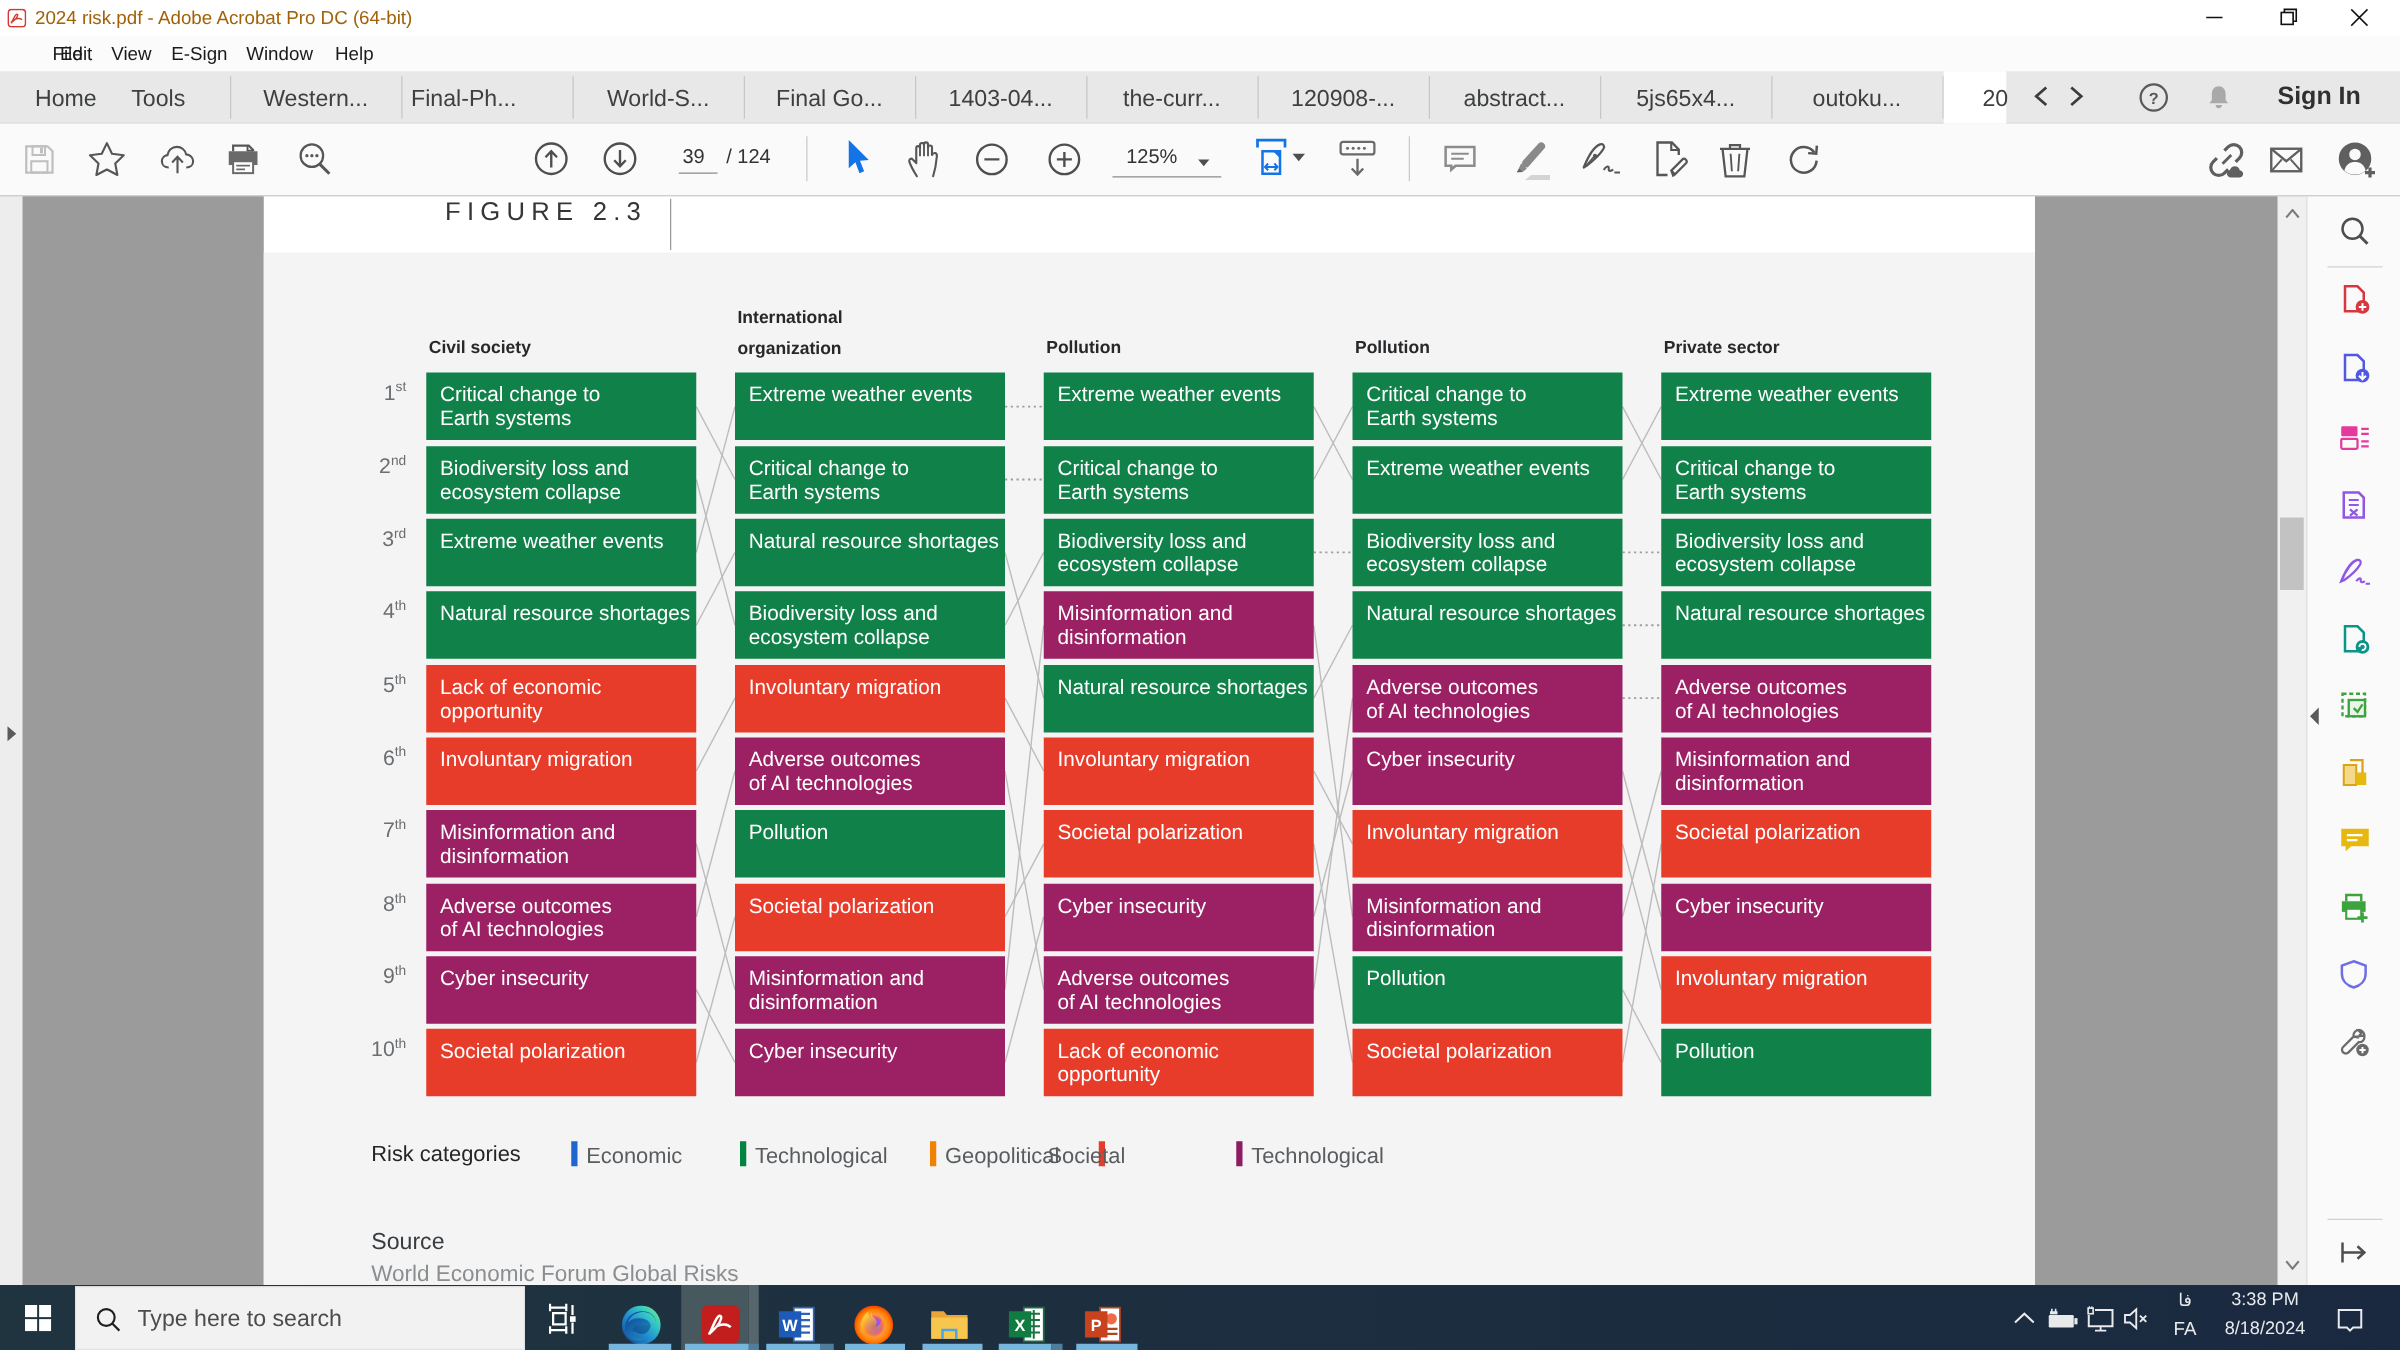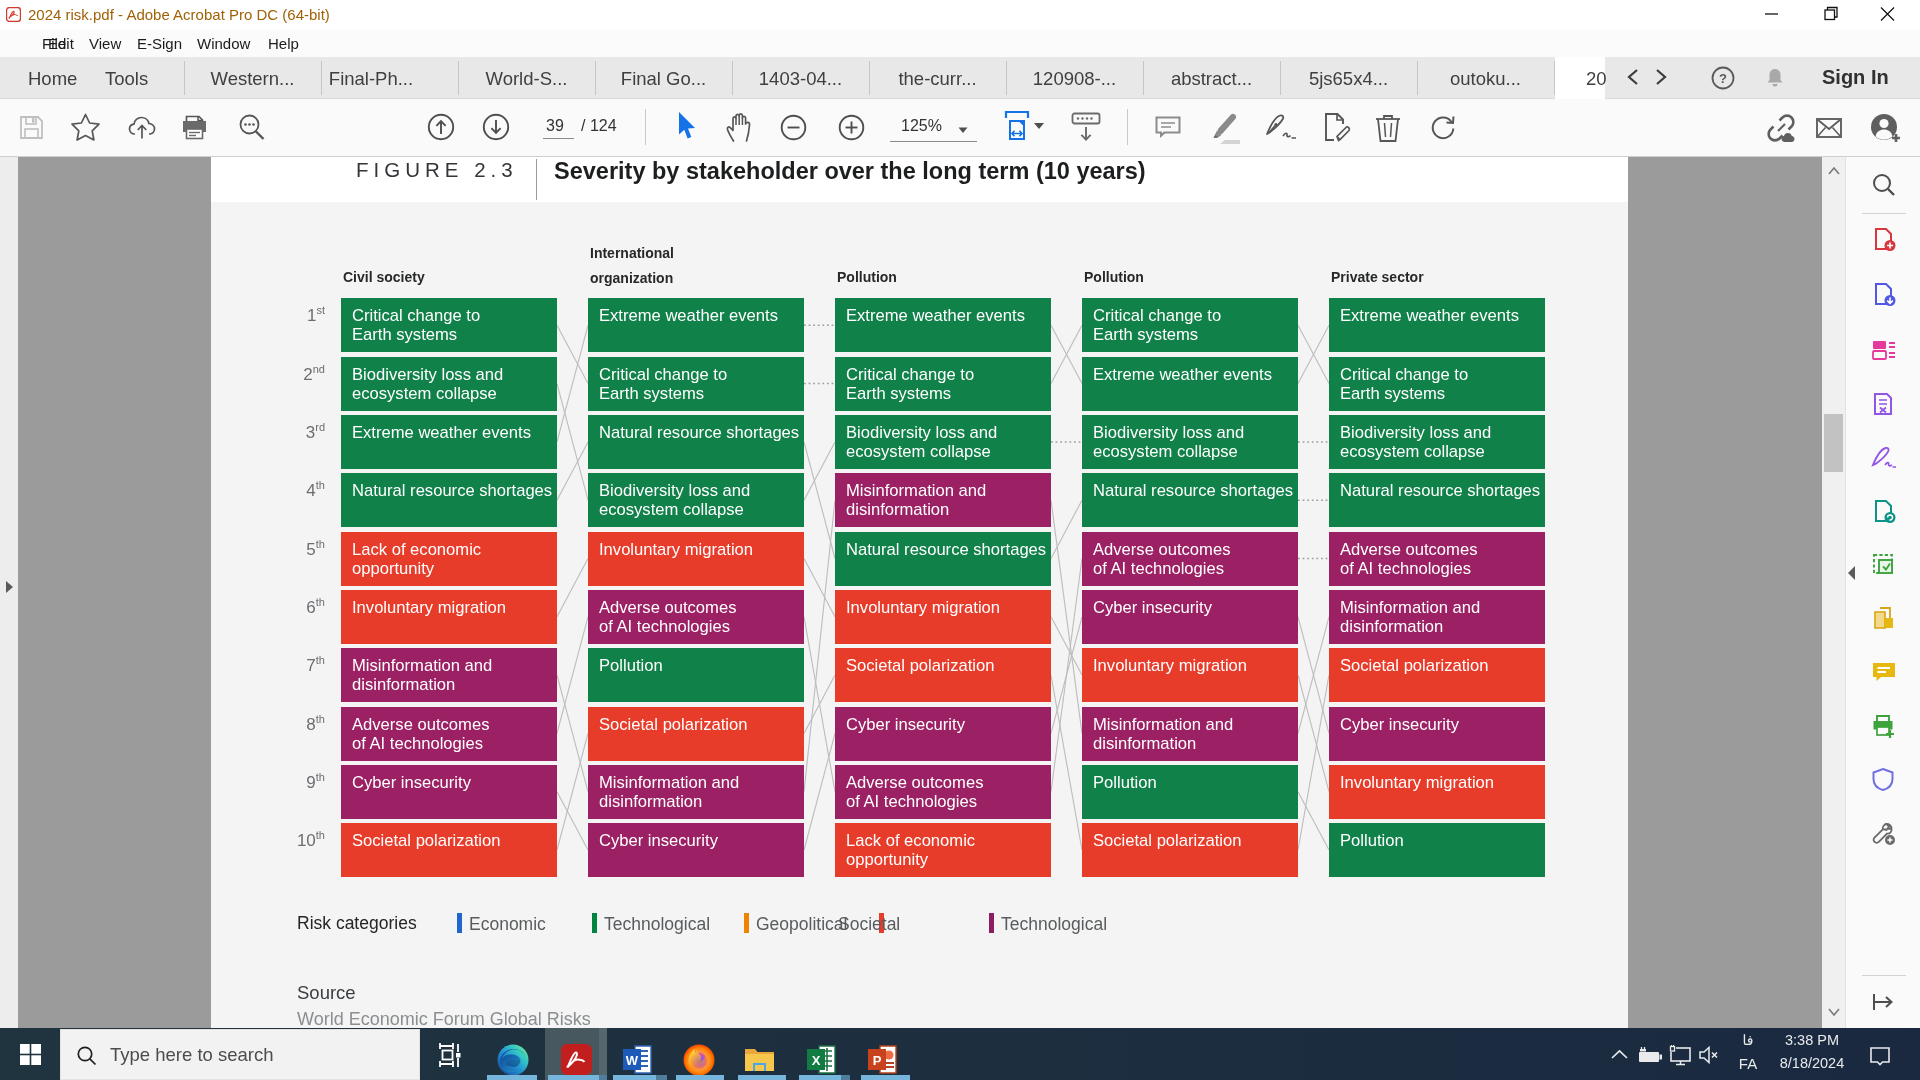--- a/index.html
+++ b/index.html
@@ -228,21 +228,20 @@
 <div class="abs" style="left:0;top:157px;width:1920px;height:871px;background:#9b9b9b;"></div>
 <div class="abs" style="left:0;top:157px;width:18px;height:871px;background:#ededed;"></div>
 <svg class="abs" style="left:4px;top:580px" width="10" height="14" viewBox="0 0 10 14">
       <path d="M2 1 L9 7 L2 13 Z" fill="#5a5a5a"></path>
     </svg>
 <div class="abs" style="left:211px;top:157px;width:1417px;height:871px;background:#ffffff;"></div>
 <div class="abs" style="left:211px;top:202px;width:1417px;height:826px;background:#f4f4f4;"></div>
 
 <div class="abs" style="left:356px;top:158px;font-size:20.5px;letter-spacing:5px;color:#333538;">FIGURE 2.3</div>
 <div class="abs" style="left:536px;top:159px;width:1px;height:41px;background:#9a9a9a;"></div>
-<div class="abs" style="left:554px;top:158px;font-size:23.5px;font-weight:bold;color:#1c1e20;">Severity by stakeholder over the long term (10 years)</div>
 <div class="hdr" style="left:343px;top:265px;">Civil society</div>
 <div class="hdr" style="left:590px;top:241px;">International<br>organization</div>
 <div class="hdr" style="left:837px;top:265px;">Pollution</div>
 <div class="hdr" style="left:1084px;top:265px;">Pollution</div>
 <div class="hdr" style="left:1331px;top:265px;">Private sector</div>
 <div class="rank" style="left:251px;top:304px;">1<sup>st</sup></div>
 <div class="rank" style="left:251px;top:363px;">2<sup>nd</sup></div>
 <div class="rank" style="left:251px;top:421px;">3<sup>rd</sup></div>
 <div class="rank" style="left:251px;top:479px;">4<sup>th</sup></div>
 <div class="rank" style="left:251px;top:538px;">5<sup>th</sup></div>

